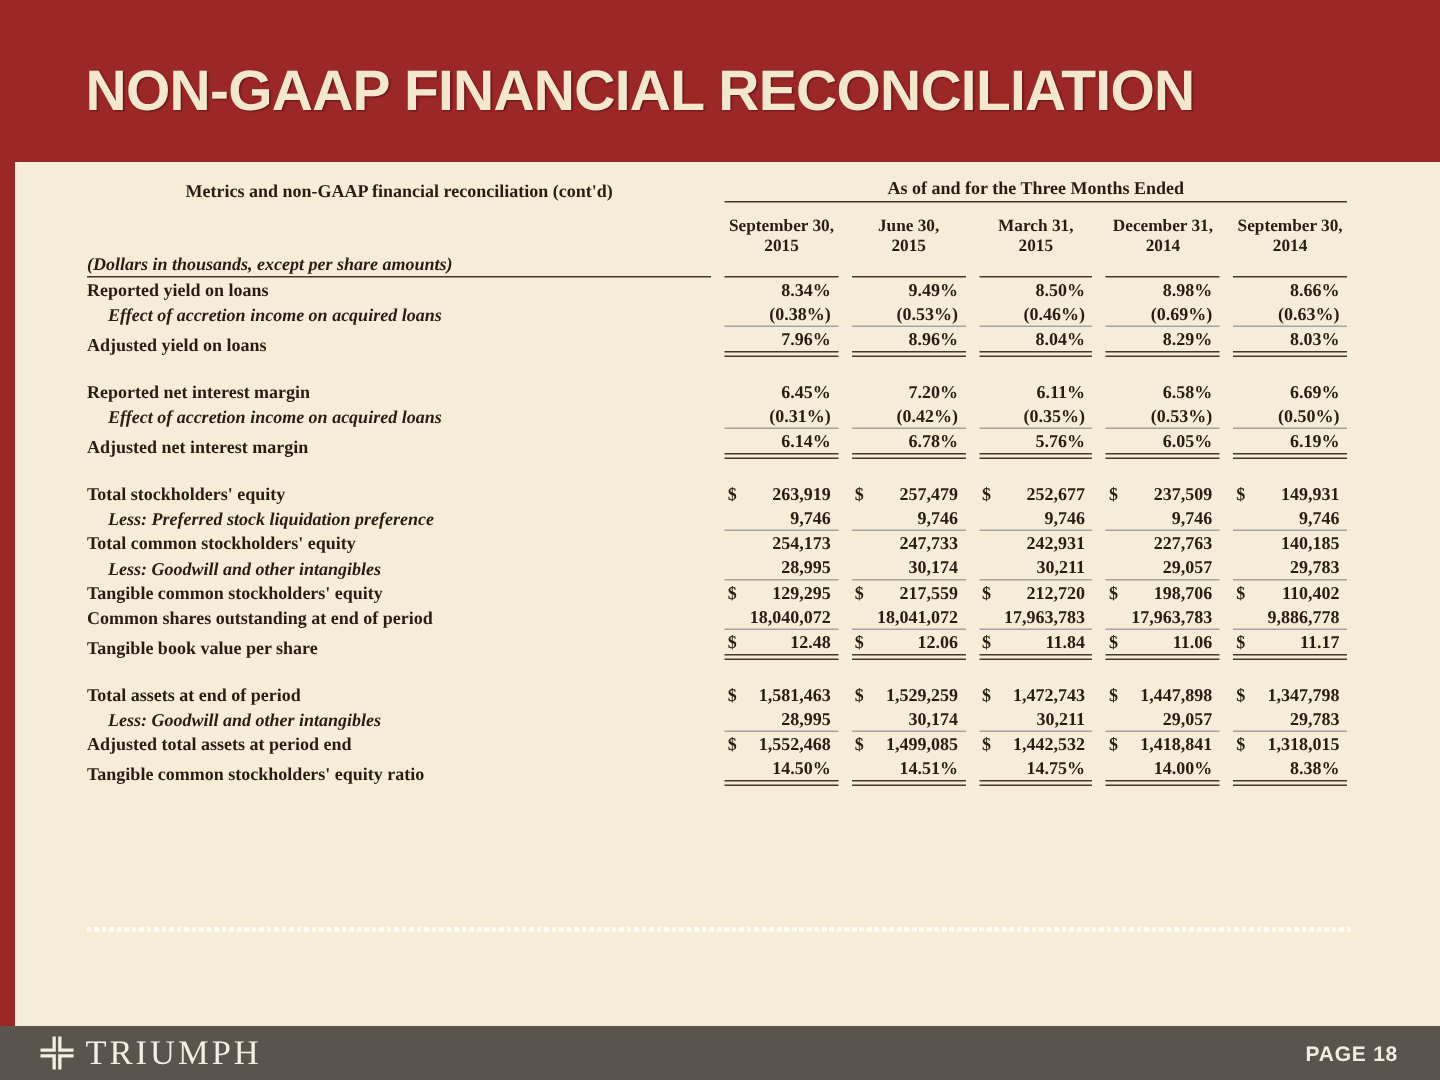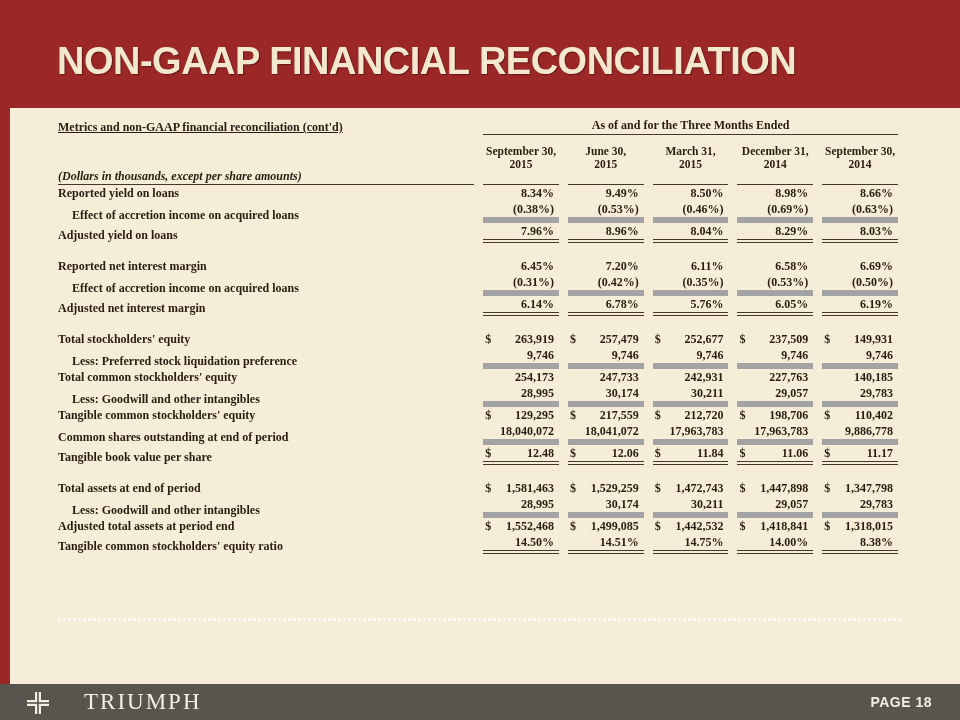--- a/index.html
+++ b/index.html
@@ -19,47 +19,47 @@
     white-space:nowrap;
   }
   
   .stripe{position:absolute;top:100px;left:0;width:10px;height:584px;background:#9b2727;}
   
   .table-wrap{position:absolute;top:113px;left:49px;width:858px;}
   table{border-collapse:separate;border-spacing:9px 0;table-layout:fixed;width:858px;}
   col.c-label{width:412px;}
   col.c-val{width:75px;}
   th,td{padding:0;margin:0;font-size:12px;font-weight:bold;line-height:16px;vertical-align:bottom;}
-  th.lblh{text-align:left;white-space:nowrap;text-decoration:underline;}
+  th.lblh{text-align:center;white-space:nowrap;}
   th.spanner{text-align:center;border-bottom:1px solid #463728;padding-bottom:1px;font-size:12px;white-space:nowrap;}
   th.units{text-align:left;font-style:italic;border-bottom:1px solid #463728;white-space:nowrap;}
   th.datecol{text-align:center;border-bottom:1px solid #463728;font-size:11.5px;line-height:13px;padding-bottom:13px;}
   tr.hrow1 th{height:20px;}
   tr.hrow2 th{height:36px;}
   td.lbl{text-align:left;white-space:nowrap;overflow:hidden;}
-  td.lbl.ind{padding-left:14px;}
+  td.lbl.ind{padding-left:14px;font-style:italic;}
   td.val{text-align:right;}
   td.val .num{padding-right:5px;}
   td.val.money{display:table-cell;}
   td.val .cur{float:left;padding-left:2px;}
-  td.u1{border-bottom:6px solid #a3a3a3;}
+  td.u1{border-bottom:1px solid #a3a3a3;}
   td.u2{border-bottom:4px double #463728;}
   tr.spacer td{height:15px;border:none;}
   
   .footnote{
     position:absolute;top:618px;left:58px;width:845px;height:3px;
     background:repeating-linear-gradient(90deg, rgba(255,255,255,.85) 0px, rgba(255,255,255,.85) 3px, rgba(255,255,255,0) 3px, rgba(255,255,255,0) 5px);
     opacity:.9;
   }
   
   .footer{
     position:absolute;bottom:0;left:0;width:960px;height:36px;background:#59544d;
     display:flex;align-items:center;
   }
-  .logo{display:flex;align-items:flex-end;margin-left:26px;gap:27px;}
+  .logo{display:flex;align-items:flex-start;margin-left:26px;}
   .logo svg{display:block;}
   .logo-text{
     font-family:"Liberation Serif", serif;color:#f4efe4;
     font-size:23px;letter-spacing:2px;margin-left:7px;margin-top:-1px;
   }
   .page-num{
     margin-left:auto;margin-right:28px;
     font-family:"Liberation Sans", sans-serif;font-weight:bold;
     font-size:14px;color:#f2ede3;letter-spacing:0.5px;
   }

